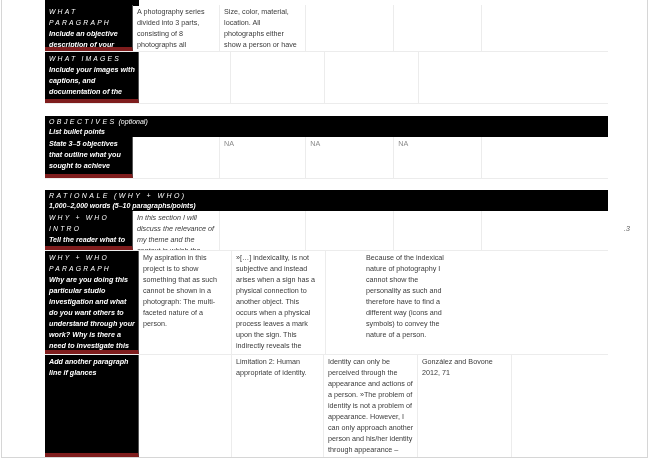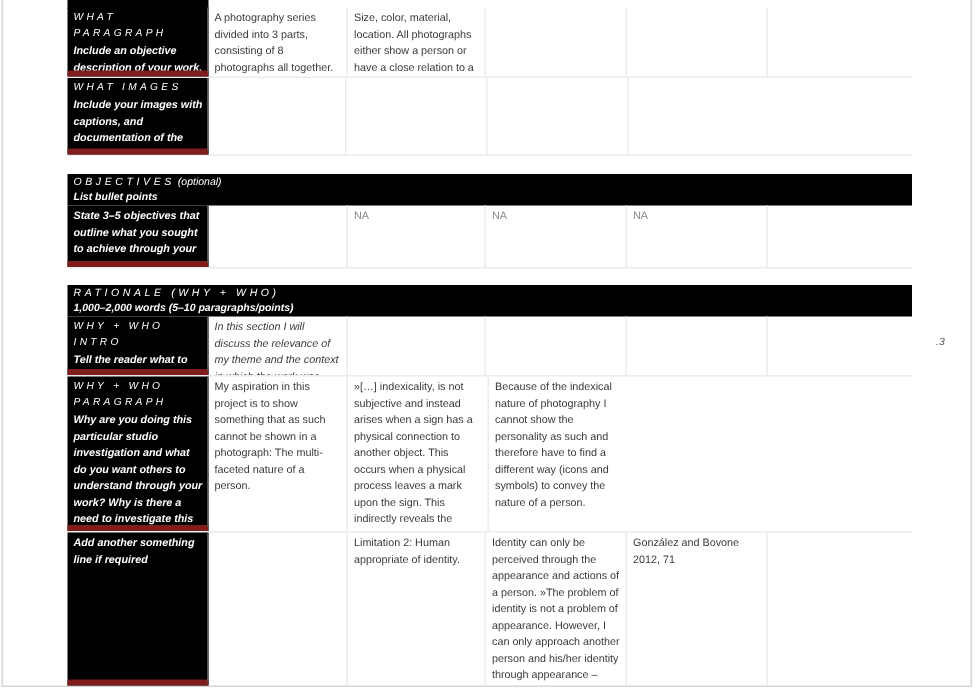--- a/index.html
+++ b/index.html
@@ -7,21 +7,21 @@
   body { font-family: "Liberation Sans", sans-serif; font-size: 7.2px; line-height: 11px; color: #3a3a3a; position: relative; }
   .page { position: absolute; left: 1px; top: 0; width: 647px; height: 458px; border-left: 1px solid #d6d6d6; border-right: 1px solid #d6d6d6; border-bottom: 1px solid #d6d6d6; background: #fff; }
   .tbl { position: absolute; left: 43px; width: 563px; }
   .row { display: flex; border-bottom: 1px solid #ececec; }
   .cell { padding: 1px 3px 2px 4px; border-right: 1px solid #ececec; overflow: hidden; }
   .c1 { width: 94px; background: #000; color: #fff; font-style: italic; font-weight: bold; border-right: 1px solid #555; border-bottom: 4px solid #7f1d1d; }
   .c2 { width: 93px; }
   .c3 { width: 92px; }
   .c4 { width: 94px; }
   .c5 { width: 94px; }
-  .c6 { width: 96px; border-right: none; }
+  .c6 { width: 96px; border-right: none; margin-left: 36px; }
   .cap { letter-spacing: 2.2px; font-weight: normal; font-style: italic; font-size: 6.8px; display: block; }
   .ital { font-style: italic; }
   .muted { color: #8a8a8a; }
   .hdr { position: absolute; left: 43px; width: 563px; background: #000; color: #fff; padding: 1px 4px; font-style: italic; font-size: 7px; line-height: 10px; }
   .hdr .t { letter-spacing: 2.4px; }
   .hdr .opt { letter-spacing: 0; font-weight: normal; }
   .hdr .sub { display: block; font-weight: bold; }
   .stub { position: absolute; left: 43px; top: 0; width: 563px; height: 6px; display: flex; }
   .stub .b { width: 94px; background: #000; }
   .pagemark { position: absolute; left: 622px; top: 223px; font-size: 7px; color: #555; font-style: italic; }
@@ -97,21 +97,21 @@
       <div class="cell c1">
         <span class="cap">WHY + WHO PARAGRAPH</span>
         <span>Why are you doing this particular studio investigation and what do you want others to understand through your work? Why is there a need to investigate this subject/topic?</span>
       </div>
       <div class="cell c2">My aspiration in this project is to show something that as such cannot be shown in a photograph: The multi-faceted nature of a person.</div>
       <div class="cell c4">»[…] indexicality, is not subjective and instead arises when a sign has a physical connection to another object. This occurs when a physical process leaves a mark upon the sign. This indirectly reveals the presence of another object influencing the sign, without that object directly appearing.«</div>
       <div class="cell c6">Because of the indexical nature of photography I cannot show the personality as such and therefore have to find a different way (icons and symbols) to convey the nature of a person.</div>
     </div>
     <div class="row" style="height:102px; border-bottom:none;">
       <div class="cell c1">
-        <span>Add another something line if required</span>
+        <span>Add another paragraph line if glances</span>
       </div>
       <div class="cell c2"></div>
       <div class="cell c3">Limitation 2: Human appropriate of identity.</div>
       <div class="cell c4">Identity can only be perceived through the appearance and actions of a person. »The problem of identity is not a problem of appearance. However, I can only approach another person and his/her identity through appearance – words, actions, glances or dress, which, to some extent,</div>
       <div class="cell c5">González and Bovone 2012, 71</div>
     </div>
   </div>
 
   <div class="pagemark">.3</div>
 </div>

